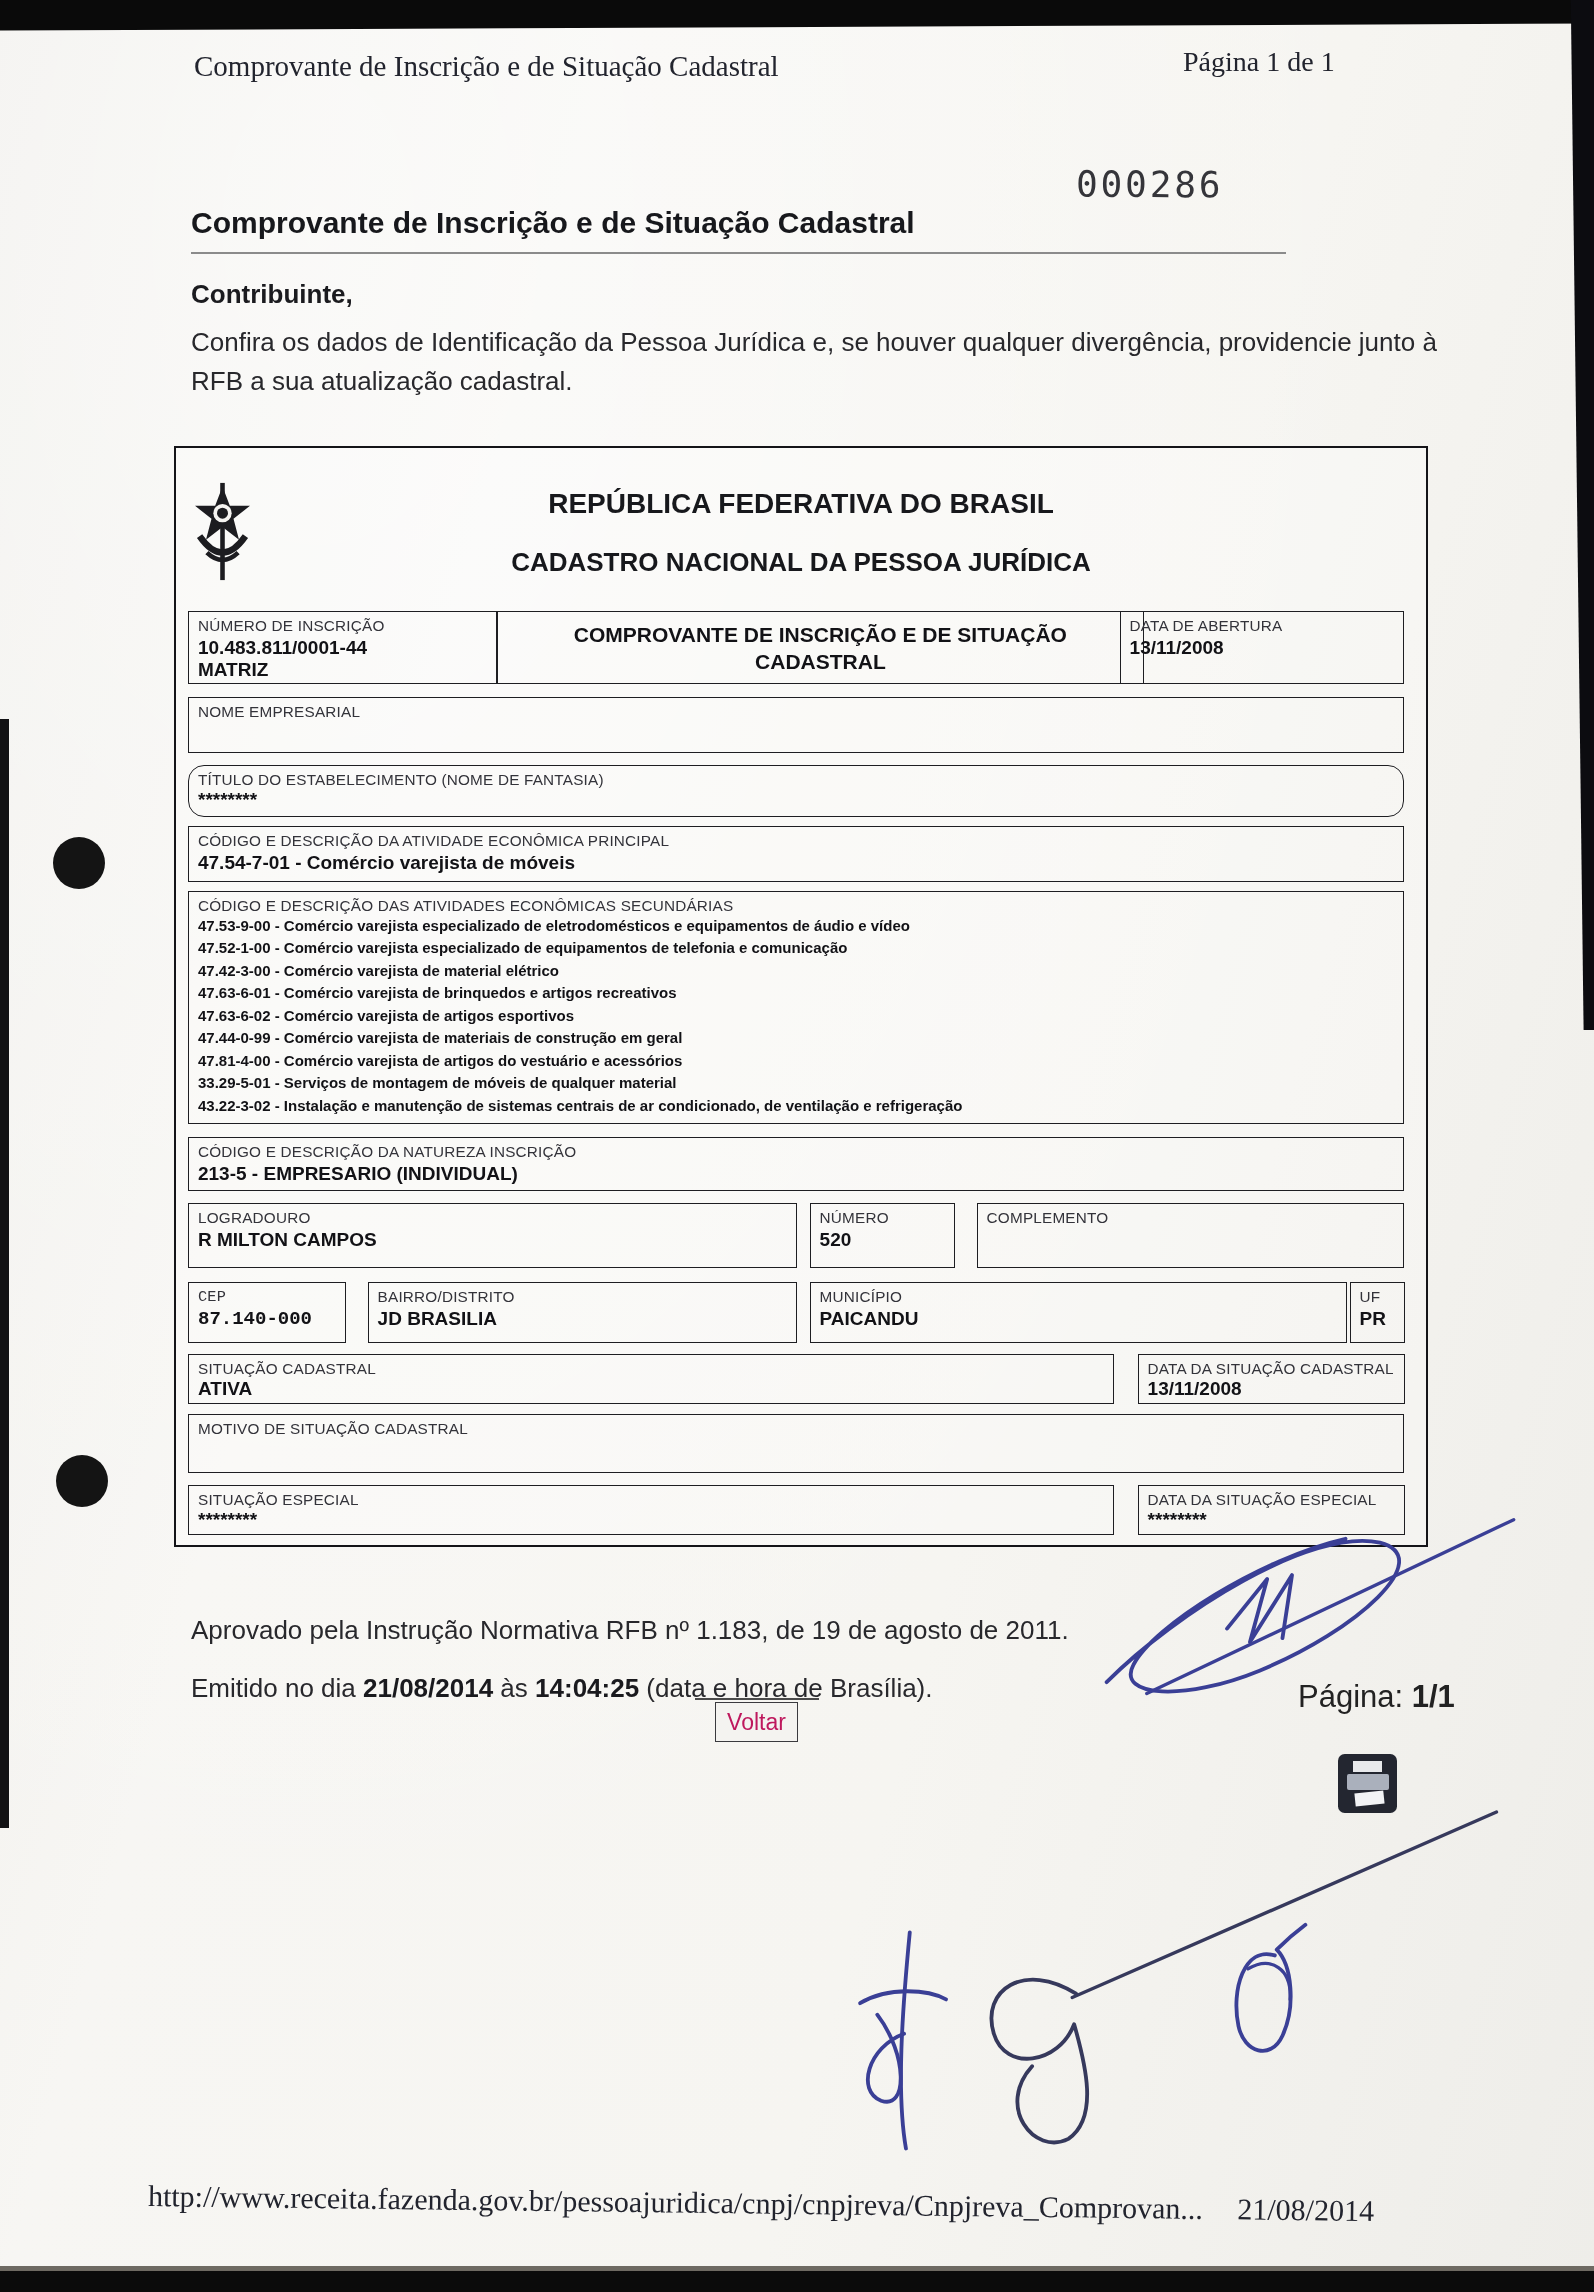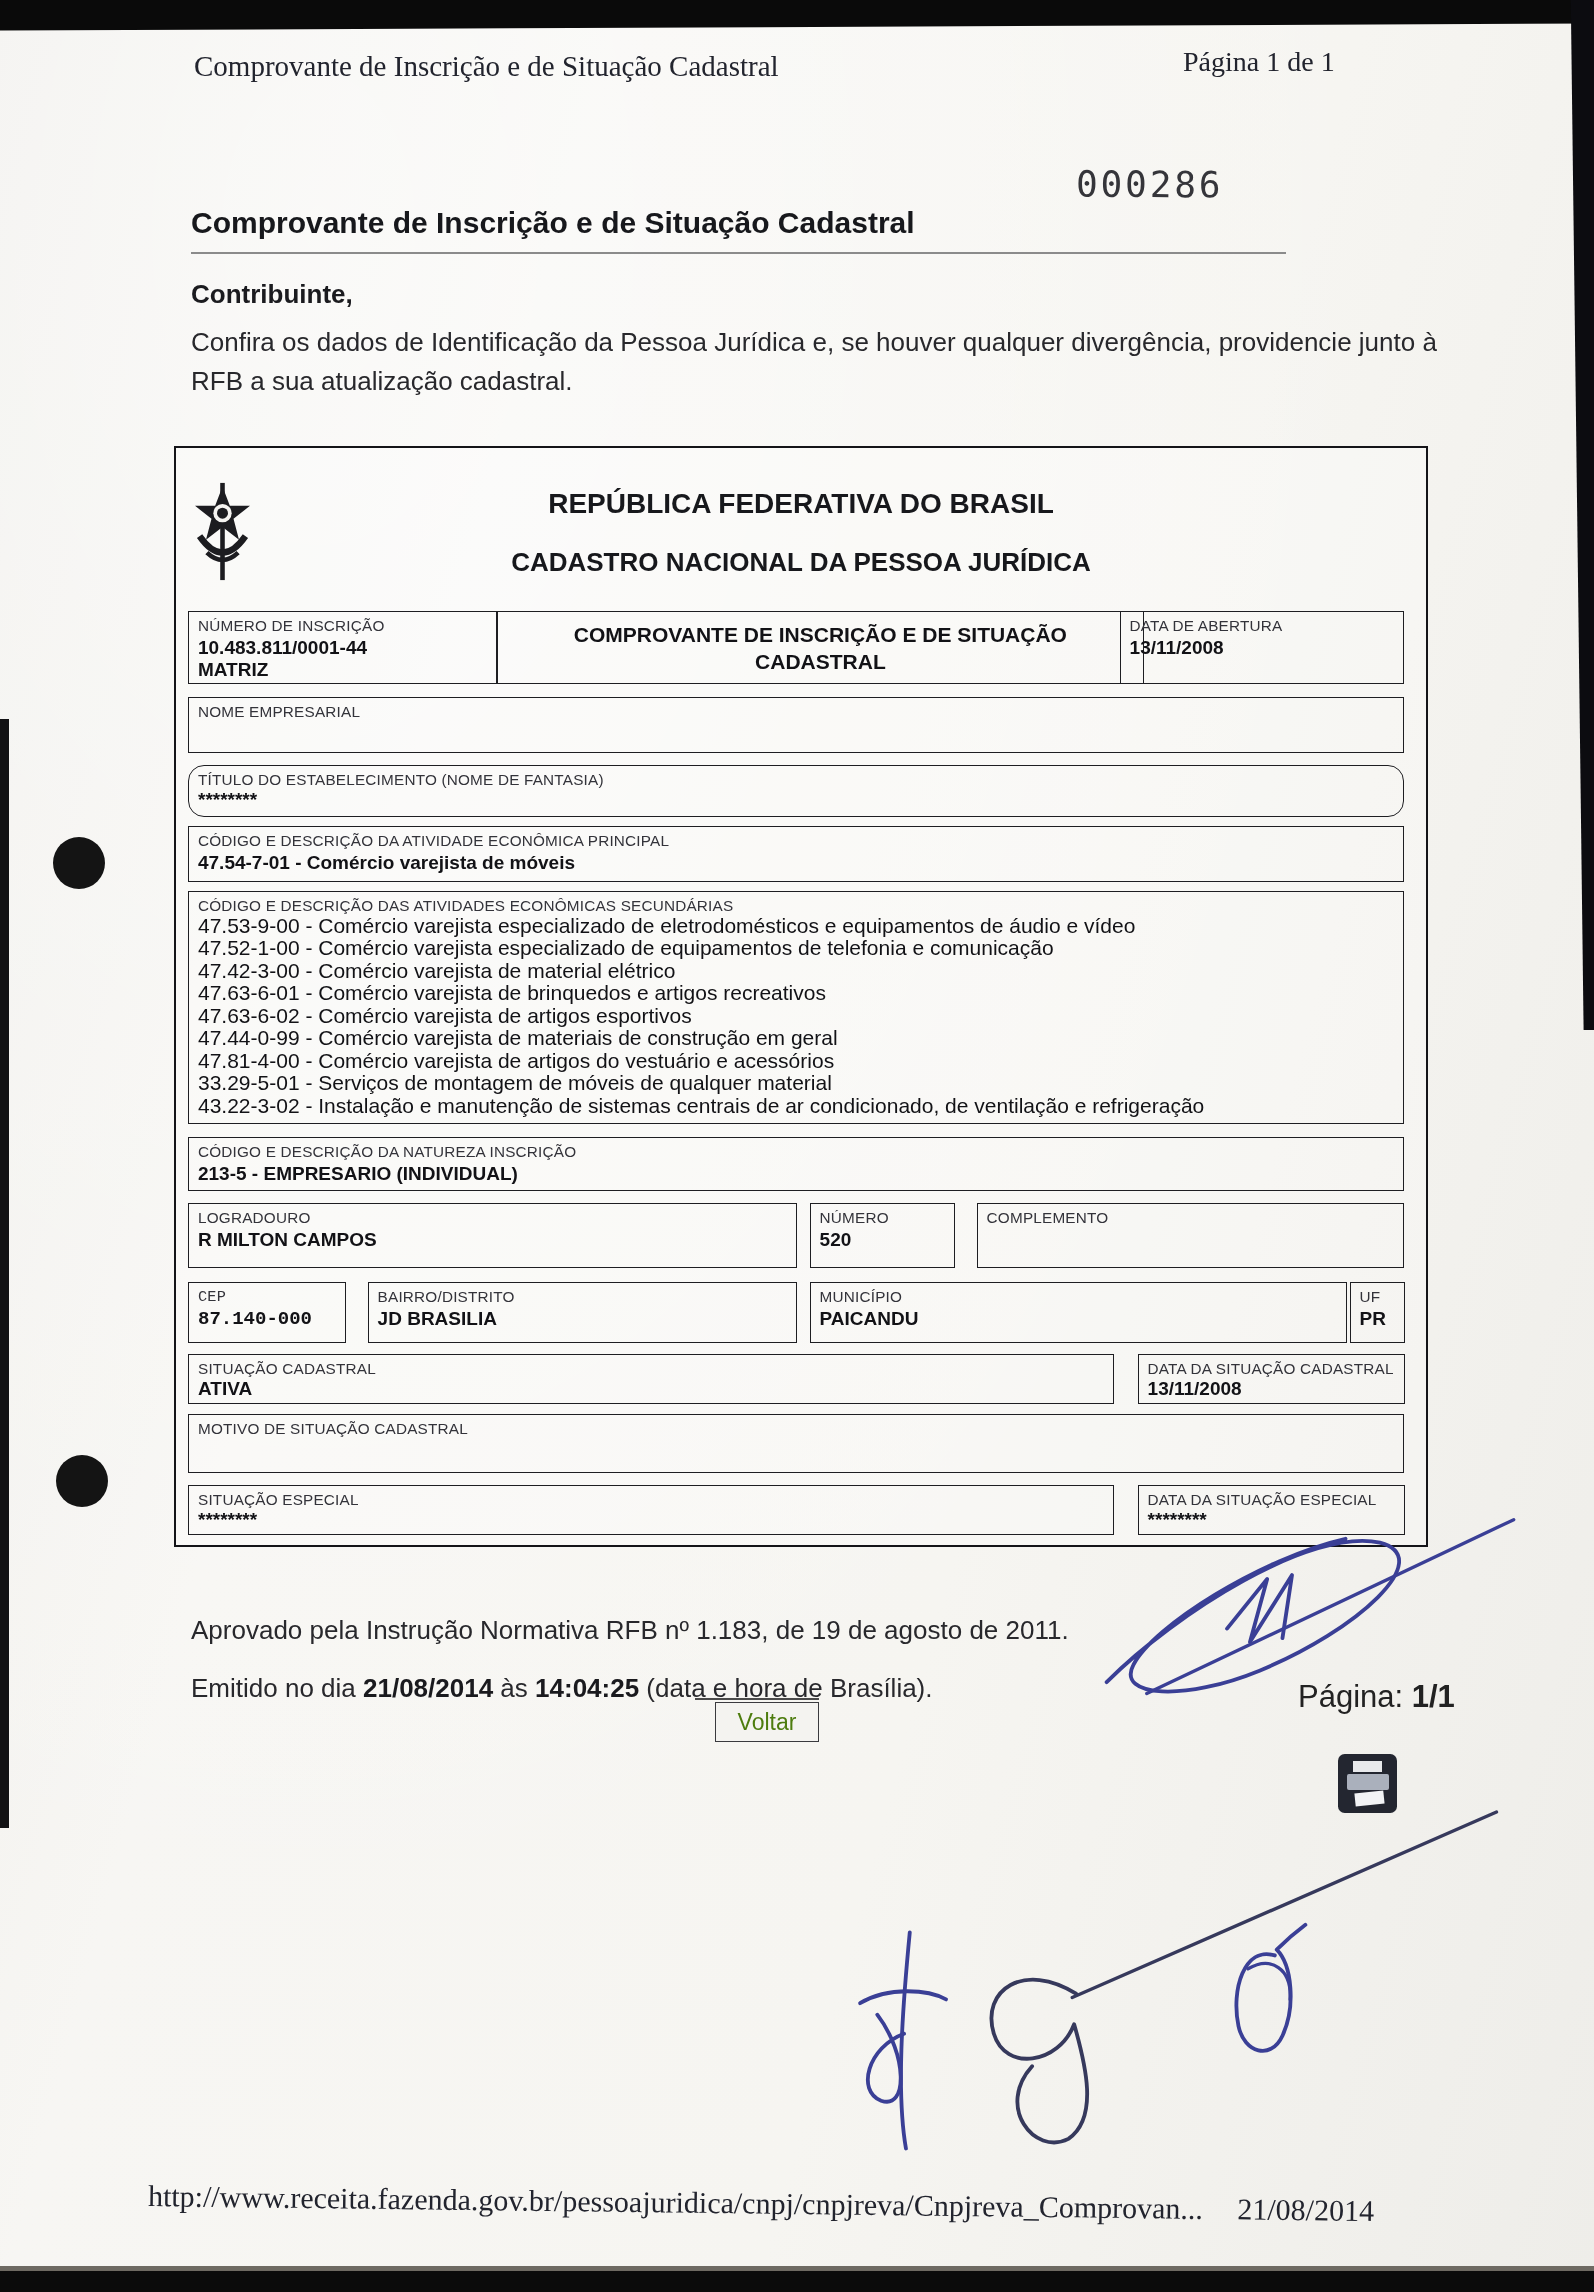--- a/index.html
+++ b/index.html
@@ -33,28 +33,28 @@
   
   .cert{left:174px;top:446px;width:1250px;height:1097px;border:2.9px solid #141418;background:rgba(255,255,255,.25);}
   .cert-republic{left:0;top:40px;width:100%;text-align:center;font-size:28px;font-weight:bold;color:#17181c;}
   .cert-registry{left:0;top:99px;width:100%;text-align:center;font-size:26px;font-weight:bold;color:#17181c;}
   .emblem{left:19px;top:29px;}
   .fbox{position:absolute;border:1.9px solid #1e1e22;}
   .flabel{font-size:15.3px;color:#33333a;padding:4.8px 8.6px 0;letter-spacing:0.2px;white-space:nowrap;}
   .fvalue{font-size:19px;font-weight:bold;color:#121216;padding:1.9px 8.6px 0;white-space:nowrap;}
   .center-title{display:flex;align-items:center;justify-content:center;text-align:center;
     font-size:21px;font-weight:bold;color:#121216;padding:0 13.4px;line-height:27px;}
-  .act-line{font-size:21px;font-weight:normal;color:#121216;line-height:22.5px;padding:0 8.6px;white-space:nowrap;}
+  .act-line{font-size:15px;font-weight:bold;color:#121216;line-height:22.5px;padding:0 8.6px;white-space:nowrap;}
   
   .approval{left:191px;top:1615px;font-size:26px;color:#28282c;}
   .emitted{left:191px;top:1673px;font-size:26px;color:#28282c;}
   .emitted b{color:#1a1a1e;}
   .artifact-line{left:695px;top:1698px;width:124px;height:1.9px;background:#4a4a4a;}
-  .voltar{left:715px;top:1702px;width:104px;height:40px;background:#f4f3f0;border:1.9px solid #3a3a3e;
-    font-family:"Liberation Sans",sans-serif;font-size:23px;color:#4d7c0f;display:flex;align-items:center;justify-content:center;}
+  .voltar{left:715px;top:1702px;width:83px;height:40px;background:#f4f3f0;border:1.9px solid #3a3a3e;
+    font-family:"Liberation Sans",sans-serif;font-size:23px;color:#be185d;display:flex;align-items:center;justify-content:center;}
   .pagina{left:1298px;top:1679px;font-size:31px;color:#222;}
   .printer{left:1338px;top:1754px;width:59px;height:59px;background:#232630;border-radius:6.7px;}
   .p-top{position:absolute;left:15.3px;top:6.7px;width:29px;height:11.5px;background:#e8e9ec;}
   .p-body{position:absolute;left:8.6px;top:20px;width:42px;height:16.3px;background:#aab0bc;border-radius:1.9px;}
   .p-out{position:absolute;left:17px;top:38px;width:29px;height:13.4px;background:#f2f3f5;transform:rotate(-6deg);}
   .thanks{left:191px;top:1816px;width:1281px;font-size:29px;line-height:42px;}
   .thanks a{color:#22242e;text-decoration:underline;}
   .print-footer{left:148px;top:2187px;width:1300px;font-size:30px;transform:rotate(.7deg);white-space:nowrap;}
   .pf-date{margin-left:27px;}
   .ink{left:0;top:0;width:1594px;height:2292px;pointer-events:none;}

